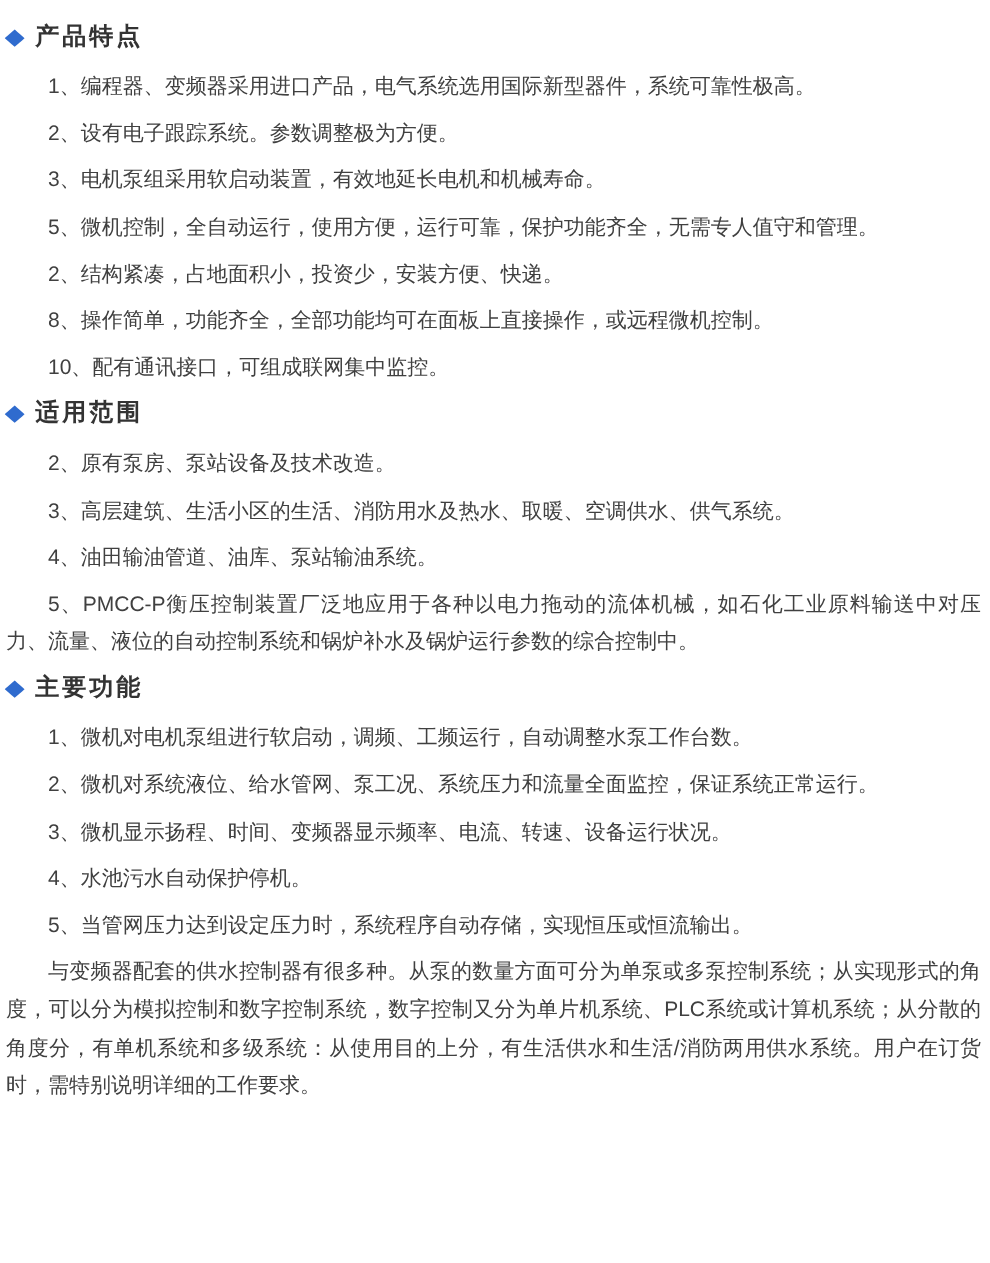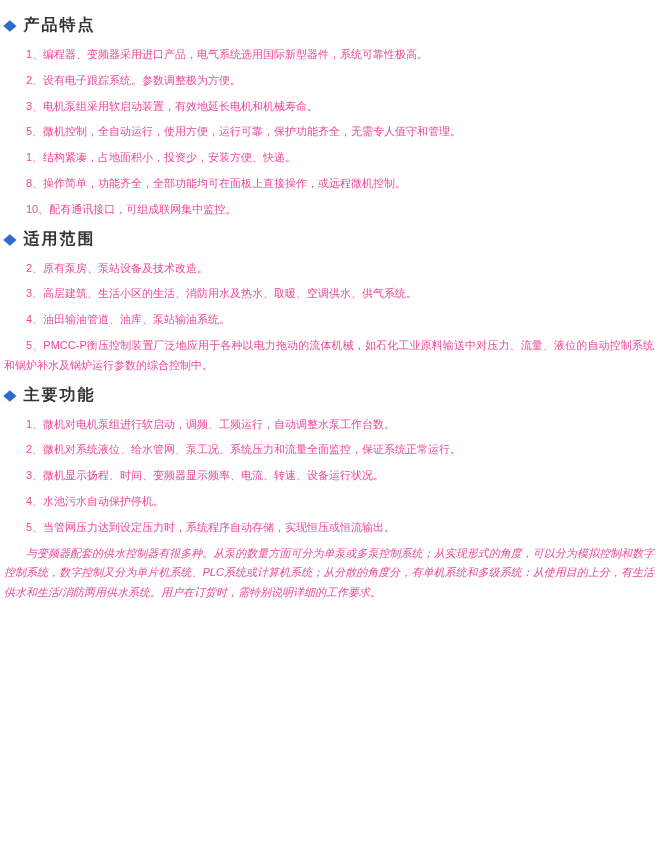--- a/index.html
+++ b/index.html
@@ -28,47 +28,46 @@
   }
   .diamond {
     color: #2f6bce;
     font-size: 15px;
     margin-right: 8px;
     letter-spacing: 0;
     transform: scaleX(1.15);
     display: inline-block;
   }
   .item, .para {
-    font-size: 11px;
-    color: #ec4899;
+    font-size: 14px;
+    color: #404040;
     line-height: 1.8;
     text-indent: 2em;
     margin: 0 0 6px 0;
     text-align: justify;
   }
   .para {
     margin-top: 2px;
-    font-style: italic;
   }
 </style>
 </head>
 <body>
 
 <div class="doc">
 
   <div class="section">
     <div class="section-title">
       <span class="diamond">◆</span>
       <span>产品特点</span>
     </div>
     <p class="item">1、编程器、变频器采用进口产品，电气系统选用国际新型器件，系统可靠性极高。</p>
     <p class="item">2、设有电子跟踪系统。参数调整极为方便。</p>
     <p class="item">3、电机泵组采用软启动装置，有效地延长电机和机械寿命。</p>
     <p class="item">5、微机控制，全自动运行，使用方便，运行可靠，保护功能齐全，无需专人值守和管理。</p>
-    <p class="item">1、结构紧凑，占地面积小，投资少，安装方便、快递。</p>
+    <p class="item">2、结构紧凑，占地面积小，投资少，安装方便、快递。</p>
     <p class="item">8、操作简单，功能齐全，全部功能均可在面板上直接操作，或远程微机控制。</p>
     <p class="item">10、配有通讯接口，可组成联网集中监控。</p>
   </div>
 
   <div class="section">
     <div class="section-title">
       <span class="diamond">◆</span>
       <span>适用范围</span>
     </div>
     <p class="item">2、原有泵房、泵站设备及技术改造。</p>

